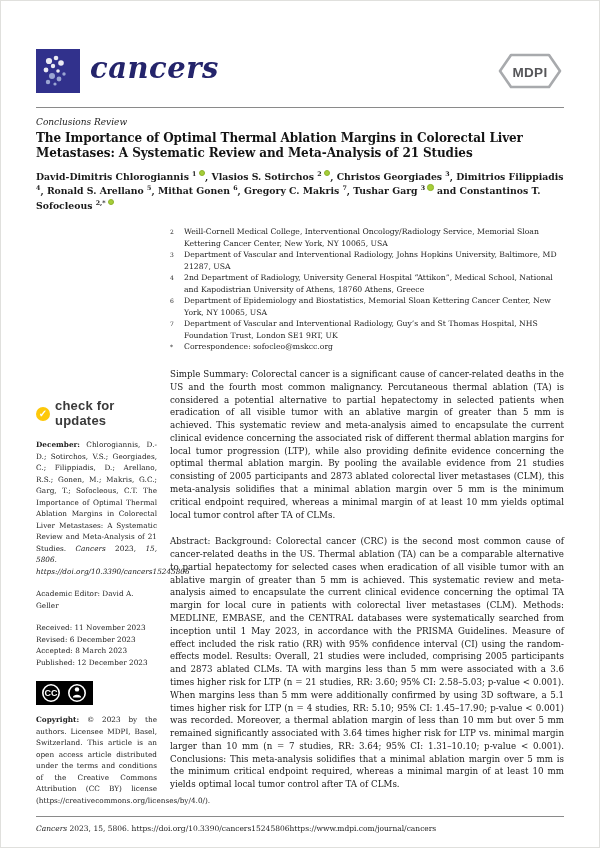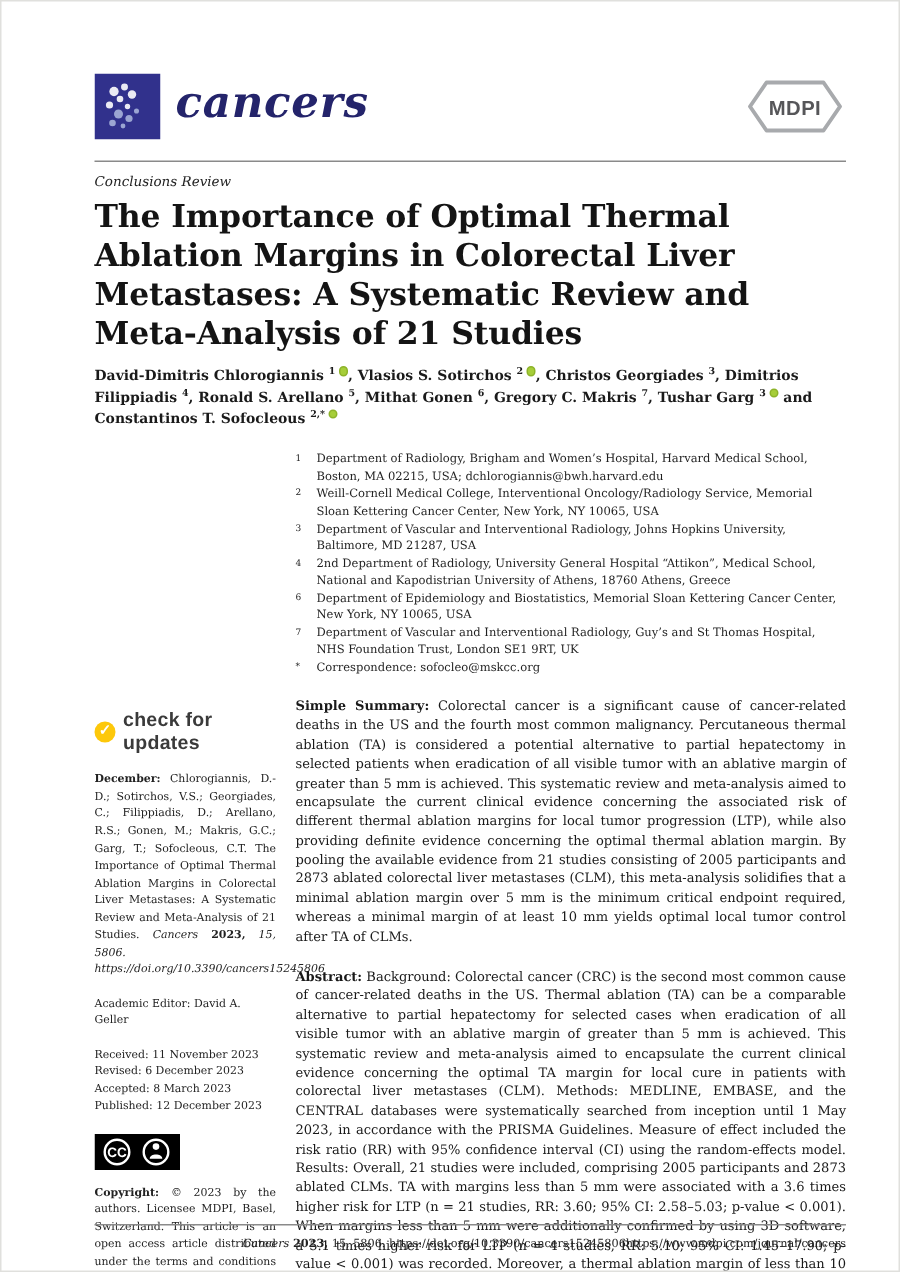--- a/index.html
+++ b/index.html
@@ -13,33 +13,33 @@
   *{box-sizing:border-box;margin:0;padding:0;}
   html,body{width:600px;height:848px;}
   body{
     background:#fff;
     font-family:"DejaVu Serif","Liberation Serif",serif;
     color:var(--ink);
     position:relative;
     border:1px solid #e0e0dd;
     overflow:hidden;
   }
-  .page{position:absolute;inset:0;padding:46px 35px 0 35px;margin-left:27px;}
+  .page{position:absolute;inset:0;padding:46px 35px 0 35px;}
 
   
   .header{display:flex;align-items:center;justify-content:space-between;height:48px;}
   .brand{display:flex;align-items:center;gap:10px;}
   .logo-box{width:44px;height:44px;display:block;}
   .wordmark{font-style:italic;font-weight:bold;font-size:29px;color:var(--wordmark);letter-spacing:.5px;line-height:1;padding-bottom:6px;}
   .mdpi{width:68px;height:40px;display:block;}
   .header-rule{border:none;border-top:1.2px solid var(--ruleline);margin-top:12px;}
 
   
   .article-type{font-style:italic;font-size:9px;margin-top:9px;color:#222;}
-  .title{font-weight:bold;font-size:21px;line-height:1.24;margin-top:4px;color:#141414;letter-spacing:-.1px;}
+  .title{font-weight:bold;font-size:12px;line-height:1.24;margin-top:4px;color:#141414;letter-spacing:-.1px;}
   .authors{font-weight:bold;font-size:9.3px;line-height:1.55;margin-top:9px;color:#1a1a1a;}
   .authors sup{font-size:6.3px;vertical-align:top;position:relative;top:-1px;}
   .orcid{display:inline-block;width:6.5px;height:6.5px;border-radius:50%;background:var(--orcid);margin-left:2px;vertical-align:top;position:relative;top:0px;border:.5px solid #8db32a;}
 
   
   .columns{display:flex;gap:13px;margin-top:13px;align-items:flex-start;}
   .sidebar{width:121px;flex:0 0 121px;padding-top:173px;font-size:7.3px;line-height:1.58;color:#222;}
   .main{flex:1;min-width:0;}
 
   
@@ -48,34 +48,34 @@
     display:flex;align-items:center;justify-content:center;font-size:10px;font-weight:bold;
     font-family:"Liberation Sans",sans-serif;flex:0 0 14px;}
   .upd-text{font-family:"Liberation Sans",sans-serif;font-size:13px;font-weight:bold;color:#3a3a3a;line-height:1.12;letter-spacing:.2px;}
   .cite-block{text-align:justify;}
   .sb-label{font-weight:bold;}
   .sb-block{margin-top:11px;}
   .date-line{white-space:nowrap;}
   .cc-badge{margin-top:13px;display:block;}
   .copyright{margin-top:9px;text-align:justify;}
   .ital{font-style:italic;}
-  .bld{font-weight:bold;}
+  .bld{font-weight:normal;}
 
   
   .aff-list{font-size:7.7px;line-height:1.5;color:#1e1e1e;}
   .aff-row{display:flex;}
   .aff-marker{flex:0 0 14px;font-size:6px;padding-top:1px;text-align:left;}
   .aff-text{flex:1;}
   .para{font-size:8.7px;line-height:1.47;text-align:justify;color:#191919;}
   .simple-summary{margin-top:15px;}
   .abstract{margin-top:14px;}
 
   
   .footer{position:absolute;left:35px;right:35px;bottom:14px;border-top:1px solid var(--ruleline);
-    padding-top:7px;display:flex;justify-content:flex-end;font-size:7.5px;color:#222;}
+    padding-top:7px;display:flex;justify-content:flex-start;font-size:7.5px;color:#222;}
 </style>
 </head>
 <body>
 
 <div class="page">
 
   <div class="header">
     <div class="brand">
       <svg class="logo-box" viewBox="0 0 44 44">
         <rect x="0" y="0" width="44" height="44" fill="#31318c"></rect>
@@ -152,24 +152,20 @@
 
       <div class="copyright">
         <span class="sb-label">Copyright:</span>
         <span>© 2023 by the authors. Licensee MDPI, Basel, Switzerland. This article is an open access article distributed under the terms and conditions of the Creative Commons Attribution (CC BY) license (https://creativecommons.org/licenses/by/4.0/).</span>
       </div>
     </div>
 
     <div class="main">
       <div class="aff-list">
           <div class="aff-row">
-            <span class="aff-marker">1</span>
-            <span class="aff-text">Department of Radiology, Brigham and Women’s Hospital, Harvard Medical School, Boston, MA 02215, USA; dchlorogiannis@bwh.harvard.edu</span>
-          </div>
-          <div class="aff-row">
             <span class="aff-marker">2</span>
             <span class="aff-text">Weill-Cornell Medical College, Interventional Oncology/Radiology Service, Memorial Sloan Kettering Cancer Center, New York, NY 10065, USA</span>
           </div>
           <div class="aff-row">
             <span class="aff-marker">3</span>
             <span class="aff-text">Department of Vascular and Interventional Radiology, Johns Hopkins University, Baltimore, MD 21287, USA</span>
           </div>
           <div class="aff-row">
             <span class="aff-marker">4</span>
             <span class="aff-text">2nd Department of Radiology, University General Hospital “Attikon”, Medical School, National and Kapodistrian University of Athens, 18760 Athens, Greece</span>

